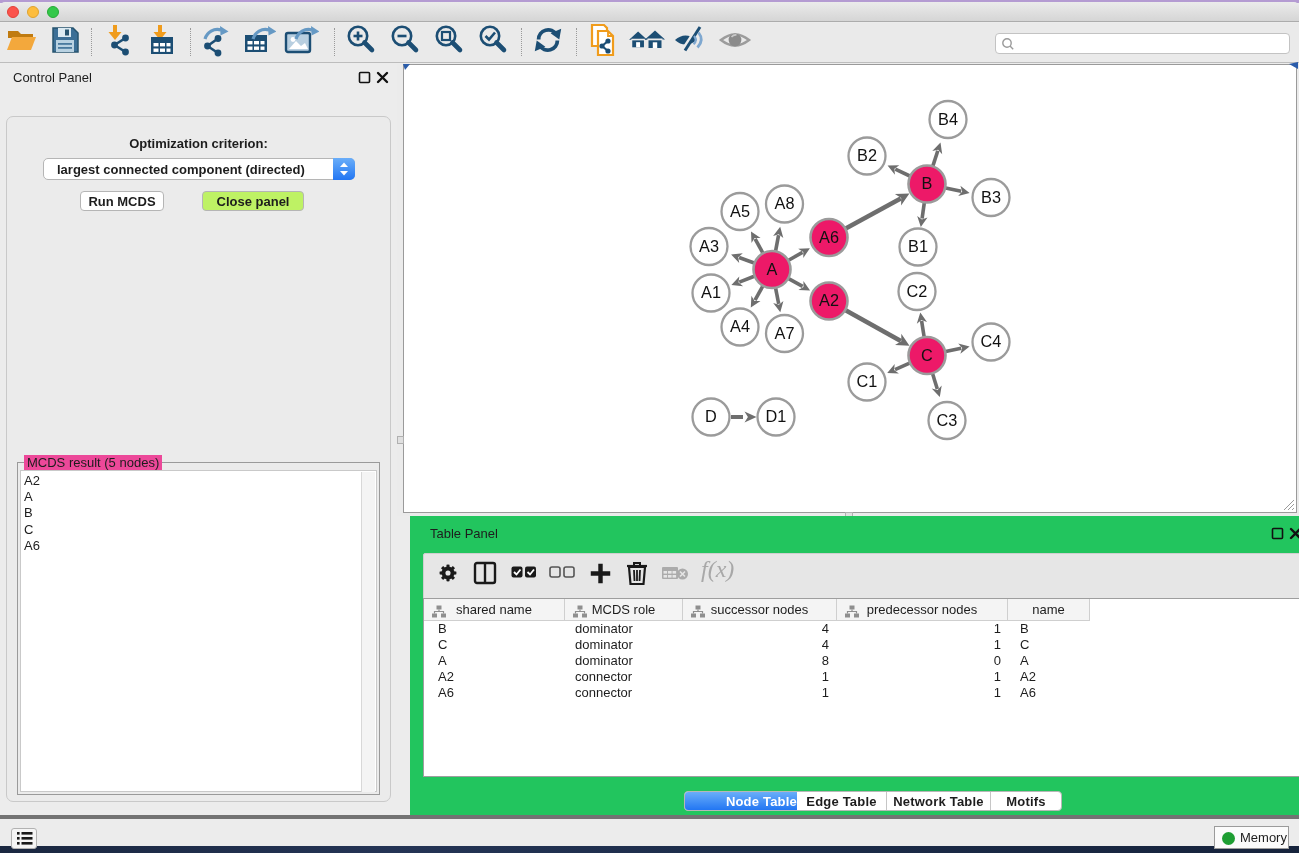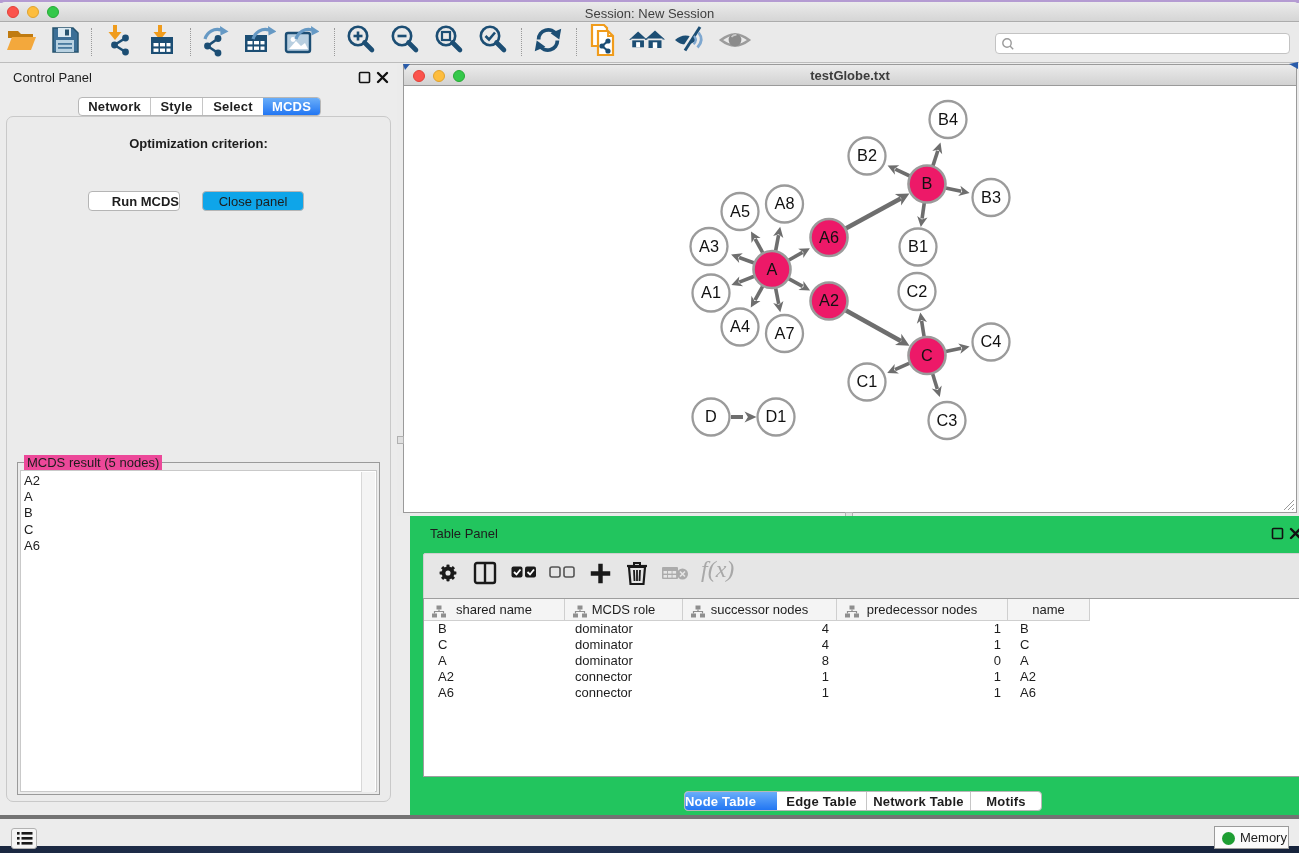--- a/index.html
+++ b/index.html
@@ -8,21 +8,20 @@
 </style></head>
 <body>
 
 <div class="abs" style="left:0;top:0;width:1299px;height:3px;background:#b49bd2"></div>
 <div class="abs" style="left:0;top:846px;width:1299px;height:7px;background:linear-gradient(90deg,#1a2740,#243455 30%,#1c2c49 60%,#16233c)"></div>
 
 <div class="abs" style="left:0;top:2px;width:1299px;height:20px;background:linear-gradient(#ebebeb,#d5d5d5);border-bottom:1px solid #acacac;border-radius:5px 5px 0 0">
   <div class="light" style="left:7px;background:#fb534c;border:1px solid #e24138"></div>
   <div class="light" style="left:27px;background:#fdbd3e;border:1px solid #e0a32e"></div>
   <div class="light" style="left:47px;background:#34c84a;border:1px solid #27aa35"></div>
-  <div class="abs t13" style="left:0;right:0;top:4px;text-align:center;color:#404040">Session: New Session</div>
 </div>
 
 <div class="abs" style="left:0;top:23px;width:1299px;height:40px;background:#eaeaea;border-bottom:1px solid #bdbdbd">
 <div style="position:absolute;left:22px;top:19px;transform:translate(-50%,-50%)"><svg width="34" height="30" viewBox="0 0 34 30">
         <path d="M3 6 L13 6 L16 9 L28 9 L28 13 L3 13 Z" fill="#c07b10"></path>
         <path d="M7 12 L31 12 L26 25 L2 25 Z" fill="#f3a83c"></path>
       </svg></div>
     <div style="position:absolute;left:65px;top:19px;transform:translate(-50%,-50%)"><svg width="32" height="32" viewBox="0 0 32 32">
         <path d="M4 4 L24 4 L29 9 L29 28 L4 28 Z" fill="#3c6f96" stroke="#27546f" stroke-width="1.5"></path>
         <rect x="9" y="4" width="13" height="9" fill="#dceaf2"></rect>
@@ -162,57 +161,54 @@
   <div class="abs t13" style="left:13px;top:6px;color:#1d1d1d">Control Panel</div>
   <svg class="abs" style="left:358px;top:7px" width="13" height="13" viewBox="0 0 13 13">
       <rect x="1.5" y="1.5" width="10" height="10" rx="1" fill="none" stroke="#111" stroke-width="1.6"></rect>
     </svg>
   <svg class="abs" style="left:376px;top:7px" width="13" height="13" viewBox="0 0 13 13">
       <path d="M2 2 L11 11 M11 2 L2 11" stroke="#111" stroke-width="2.4" stroke-linecap="round"></path>
     </svg>
 
   <div class="abs" style="left:6px;top:52px;width:385px;height:686px;border:1px solid #c9c9c9;border-radius:7px;background:#ebebeb"></div>
 
-  <div class="abs" style="left:78px;top:33px;height:19px;display:flex;font-size:13px;font-weight:bold;letter-spacing:0.2px;border:1px solid #b7b7b7;border-radius:4px;background:#fff;overflow:hidden">
-    <div style="width:72px;text-align:center;line-height:18px;color:#1d1d1d;border-right:1px solid #c6c6c6">Network</div>
-    <div style="width:52px;text-align:center;line-height:18px;color:#1d1d1d;border-right:1px solid #c6c6c6">Style</div>
-    <div style="width:60px;text-align:center;line-height:18px;color:#1d1d1d">Select</div>
-    <div style="width:57px;text-align:center;line-height:18px;color:#fff;background:linear-gradient(#6aaef9,#2276f3)">MCDS</div>
-  </div>
 
   <div class="abs t13" style="left:0;width:397px;top:72px;text-align:center;color:#1d1d1d;font-weight:bold">Optimization criterion:</div>
 
-
-  <div class="abs t13" style="left:88px;top:127px;width:92px;height:20px;background:#fff;border:1px solid #b5b5b5;border-radius:4px;text-align:right;line-height:19px;color:#1d1d1d;font-weight:bold">Run MCDS</div>
-  <div class="abs t13" style="left:202px;top:127px;width:102px;height:20px;background:#0ea5e9;border:1px solid #b5b5b5;border-radius:4px;text-align:center;line-height:19px;color:#1d1d1d;font-weight:normal">Close panel</div>
+  <div class="abs" style="left:43px;top:94px;width:312px;height:22px;background:#fff;border:1px solid #b5b5b5;border-radius:5px">
+    <div class="t13" style="position:absolute;left:13px;top:3px;color:#1d1d1d;font-weight:bold">largest connected component (directed)</div>
+    <div style="position:absolute;right:-1px;top:-1px;width:22px;height:22px;border-radius:0 5px 5px 0;background:linear-gradient(#6aaef9,#2276f3)">
+      <svg width="22" height="22" viewBox="0 0 22 22">
+          <path d="M7 9 L11 4.5 L15 9 Z" fill="#fff"></path>
+          <path d="M7 13 L11 17.5 L15 13 Z" fill="#fff"></path>
+        </svg>
+    </div>
+  </div>
+
+  <div class="abs t13" style="left:80px;top:127px;width:84px;height:20px;background:#fff;border:1px solid #b5b5b5;border-radius:4px;text-align:center;line-height:19px;color:#1d1d1d;font-weight:bold">Run MCDS</div>
+  <div class="abs t13" style="left:202px;top:127px;width:102px;height:20px;background:#bef264;border:1px solid #b5b5b5;border-radius:4px;text-align:center;line-height:19px;color:#1d1d1d;font-weight:bold">Close panel</div>
 
   <div class="abs" style="left:17px;top:398px;width:363px;height:333px;border:1px solid #9a9a9a">
      <div class="abs t13" style="left:6px;top:-8px;background:#ec4899;padding:0 3px;color:#1d1d1d">MCDS result (5 nodes)</div>
      <div class="abs" style="left:2px;top:7px;width:357px;height:322px;background:#fff;border:1px solid #c9c9c9">
         <div class="t13" style="padding:2px 0 0 3px;line-height:16.2px;color:#1d1d1d">A2<br>A<br>B<br>C<br>A6</div>
         <div class="abs" style="right:1px;top:1px;width:14px;height:320px;background:#f4f4f4;border-left:1px solid #d8d8d8"></div>
      </div>
   </div>
 </div>
 
 <div class="abs" style="left:397px;top:64px;width:902px;height:452px;background:#ebebeb"></div>
 <svg class="abs" style="left:402px;top:63px;z-index:6" width="8" height="8" viewBox="0 0 8 8">
     <path d="M1 1 L8 1 L3 7 Z" fill="#2a5caa"></path>
   </svg>
 <svg class="abs" style="left:1289px;top:62px;z-index:6" width="9" height="7" viewBox="0 0 9 7">
     <path d="M0 2 L9 0 L9 7 Z" fill="#2a5caa"></path>
   </svg>
 
 <div class="abs" style="left:403px;top:64px;width:894px;height:449px;border:1px solid #9a9a9a;background:#fff">
-  <div class="abs" style="left:0;top:0;width:892px;height:21px;background:linear-gradient(#ebebeb,#d2d2d2);border-bottom:1px solid #9a9a9a">
-    <div class="light" style="left:9px;top:5px;background:#fb534c;border:1px solid #e24138"></div>
-    <div class="light" style="left:29px;top:5px;background:#fdbd3e;border:1px solid #e0a32e"></div>
-    <div class="light" style="left:49px;top:5px;background:#34c84a;border:1px solid #27aa35"></div>
-    <div class="abs" style="left:0;right:0;top:3px;text-align:center;font-size:13px;font-weight:bold;color:#3c3c3c">testGlobe.txt</div>
-  </div>
   <svg class="abs" style="right:1px;bottom:1px" width="12" height="12" viewBox="0 0 12 12">
       <path d="M11 1 L1 11 M11 5 L5 11 M11 9 L9 11" stroke="#9a9a9a" stroke-width="1"></path>
     </svg>
 </div>
 <div class="abs" style="left:397px;top:436px;width:7px;height:8px;background:#e0e0e0;border:1px solid #b0b0b0"></div>
 <div class="abs" style="left:845px;top:512px;width:8px;height:7px;background:#e0e0e0;border:1px solid #b0b0b0"></div>
 
 <svg width="892" height="427" viewBox="404 85 892 427" style="position:absolute;left:404px;top:85px">
     <line x1="762.8" y1="252.9" x2="755.1" y2="238.9" stroke="#6e6e6e" stroke-width="3.6"></line>
     <polygon points="751.0,231.4 760.6,238.1 754.6,238.0 751.5,243.1" fill="#6e6e6e"></polygon>
@@ -429,21 +425,21 @@
       <div style="display:flex;height:16.1px;font-size:13px;color:#1d1d1d;line-height:16px">
 <div style="width:141px;padding-left:14px">A6</div>
 <div style="width:118px;padding-left:10px">connector</div>
 <div style="width:154px;padding-right:8px;text-align:right">1</div>
 <div style="width:171px;padding-right:7px;text-align:right">1</div>
 <div style="width:82px;padding-left:12px">A6</div>
 </div>
   </div>
 
   <div class="abs" style="left:274px;top:275px;height:20px;display:flex;font-size:13px;font-weight:bold;letter-spacing:0.2px;border:1px solid #b7b7b7;border-radius:4px;background:#fff;overflow:hidden">
-    <div style="width:92px;text-align:left;line-height:19px;color:#fff;background:linear-gradient(#6aaef9,#2276f3)">Node Table</div>
+    <div style="width:112px;text-align:right;line-height:19px;color:#fff;background:linear-gradient(#6aaef9,#2276f3)">Node Table</div>
     <div style="width:90px;text-align:center;line-height:19px;color:#1d1d1d;border-right:1px solid #c6c6c6">Edge Table</div>
     <div style="width:104px;text-align:center;line-height:19px;color:#1d1d1d;border-right:1px solid #c6c6c6">Network Table</div>
     <div style="width:70px;text-align:center;line-height:19px;color:#1d1d1d">Motifs</div>
   </div>
 </div>
 
 <div class="abs" style="left:0;top:815px;width:1299px;height:31px;background:#ececec;border-top:4px solid #737373">
   <div class="abs" style="left:11px;top:9px;width:26px;height:21px;background:#f5f5f5;border:1px solid #b2b2b2;border-radius:3px">
     <svg width="24" height="19" viewBox="0 0 24 19" style="margin:0 0 0 4px">
         <g fill="#1a1a1a">

